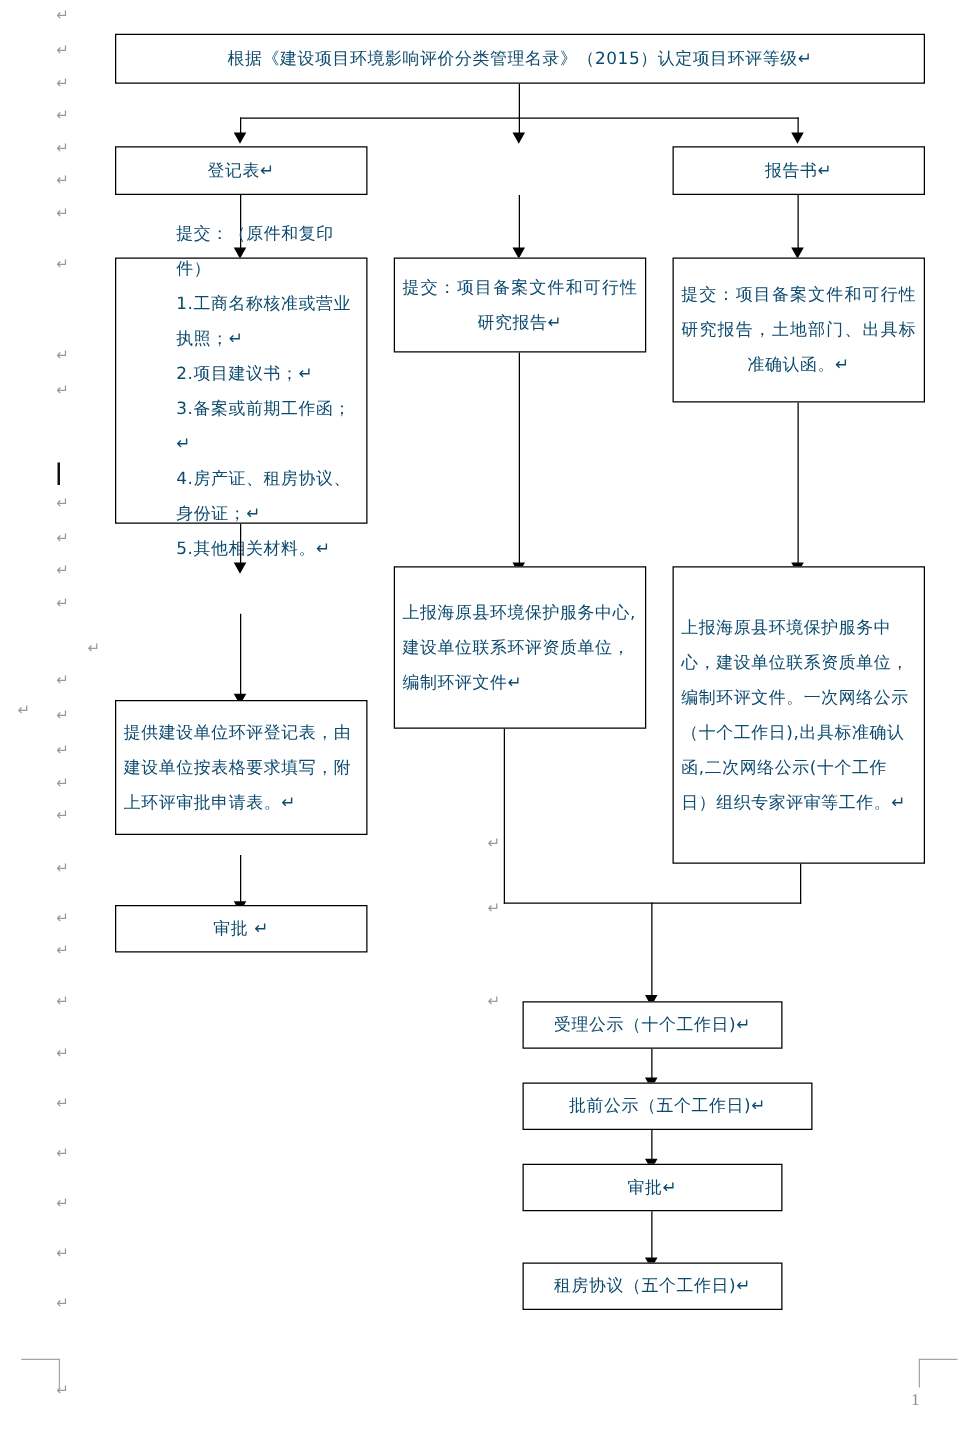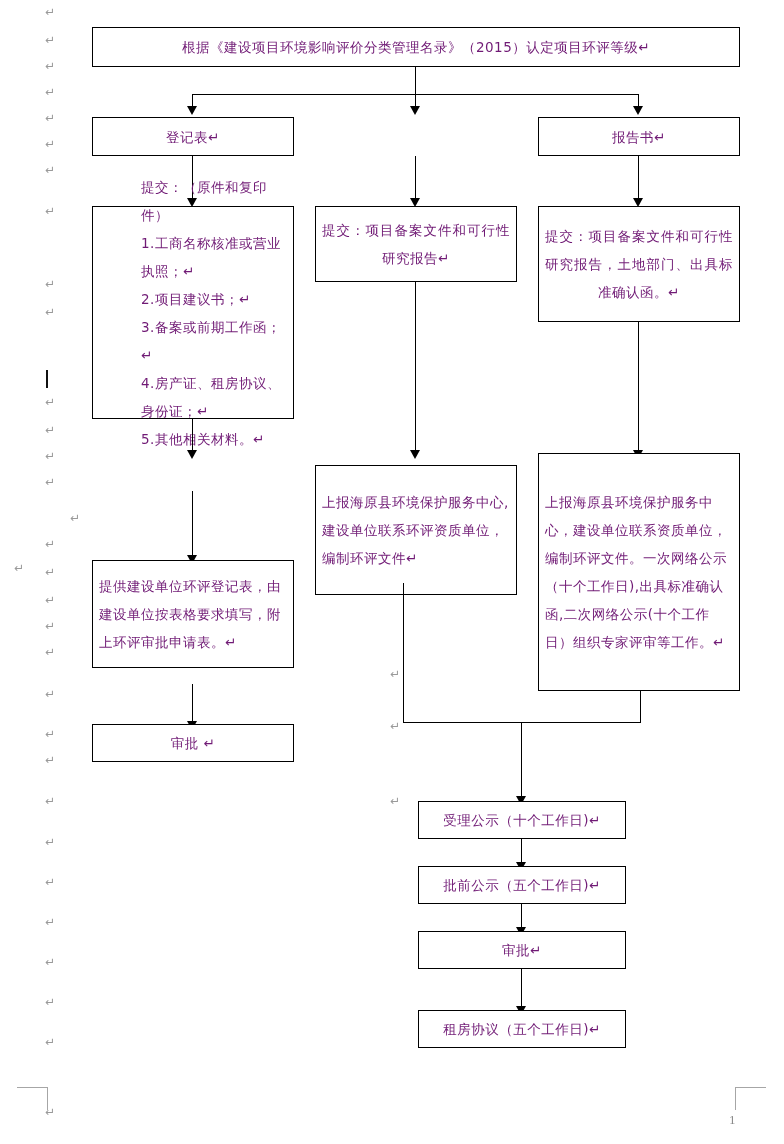--- a/index.html
+++ b/index.html
@@ -54,21 +54,21 @@
     background: #ffffff;
     display: flex;
     align-items: center;
     justify-content: center;
     padding: 2px 6px;
   }
   .box .txt {
     font-family: "DejaVu Sans", "Liberation Sans", sans-serif;
     font-size: 13.5px;
     line-height: 28px;
-    color: #701a75;
+    color: #0c4a6e;
     letter-spacing: 0.5px;
     white-space: pre-line;
   }
   .box.center .txt { text-align: center; }
   .box.left   .txt { text-align: left; width: 100%; }
   .box.just   .txt { text-align: justify; text-align-last: center; width: 100%; }
 
   
   .vline, .hline {
     position: absolute;
@@ -188,21 +188,21 @@
     <span class="txt">审批 ↵</span>
   </div>
 
   <div class="box just" style="left:315px; top:206px; width:202px; height:76px;">
     <span class="txt">提交：项目备案文件和可行性研究报告↵</span>
   </div>
 
   <div class="vline" style="left:415px; top:282px; height:170px;"></div>
   <div class="arrowhead" style="left:410px; top:450px;"></div>
 
-  <div class="box left" style="left:315px; top:453px; width:202px; height:130px;margin-top:12px;">
+  <div class="box left" style="left:315px; top:453px; width:202px; height:130px;">
     <span class="txt">上报海原县环境保护服务中心,建设单位联系环评资质单位，编制环评文件↵</span>
   </div>
 
   <div class="box just" style="left:538px; top:206px; width:202px; height:116px;">
     <span class="txt">提交：项目备案文件和可行性研究报告，土地部门、出具标准确认函。↵</span>
   </div>
 
   <div class="vline" style="left:638px; top:322px; height:130px;"></div>
   <div class="arrowhead" style="left:633px; top:450px;"></div>
 
@@ -219,21 +219,21 @@
   <div class="vline" style="left:521px; top:722px; height:76px;"></div>
   <div class="arrowhead" style="left:516px; top:796px;"></div>
 
   <div class="box center" style="left:418px; top:801px; width:208px; height:38px;">
     <span class="txt">受理公示（十个工作日)↵</span>
   </div>
 
   <div class="vline" style="left:521px; top:839px; height:25px;"></div>
   <div class="arrowhead" style="left:516px; top:862px;"></div>
 
-  <div class="box center" style="left:418px; top:866px; width:208px; height:38px;">
+  <div class="box center" style="left:418px; top:866px; width:232px; height:38px;">
     <span class="txt">批前公示（五个工作日)↵</span>
   </div>
 
   <div class="vline" style="left:521px; top:904px; height:25px;"></div>
   <div class="arrowhead" style="left:516px; top:927px;"></div>
 
   <div class="box center" style="left:418px; top:931px; width:208px; height:38px;">
     <span class="txt">审批↵</span>
   </div>
 

